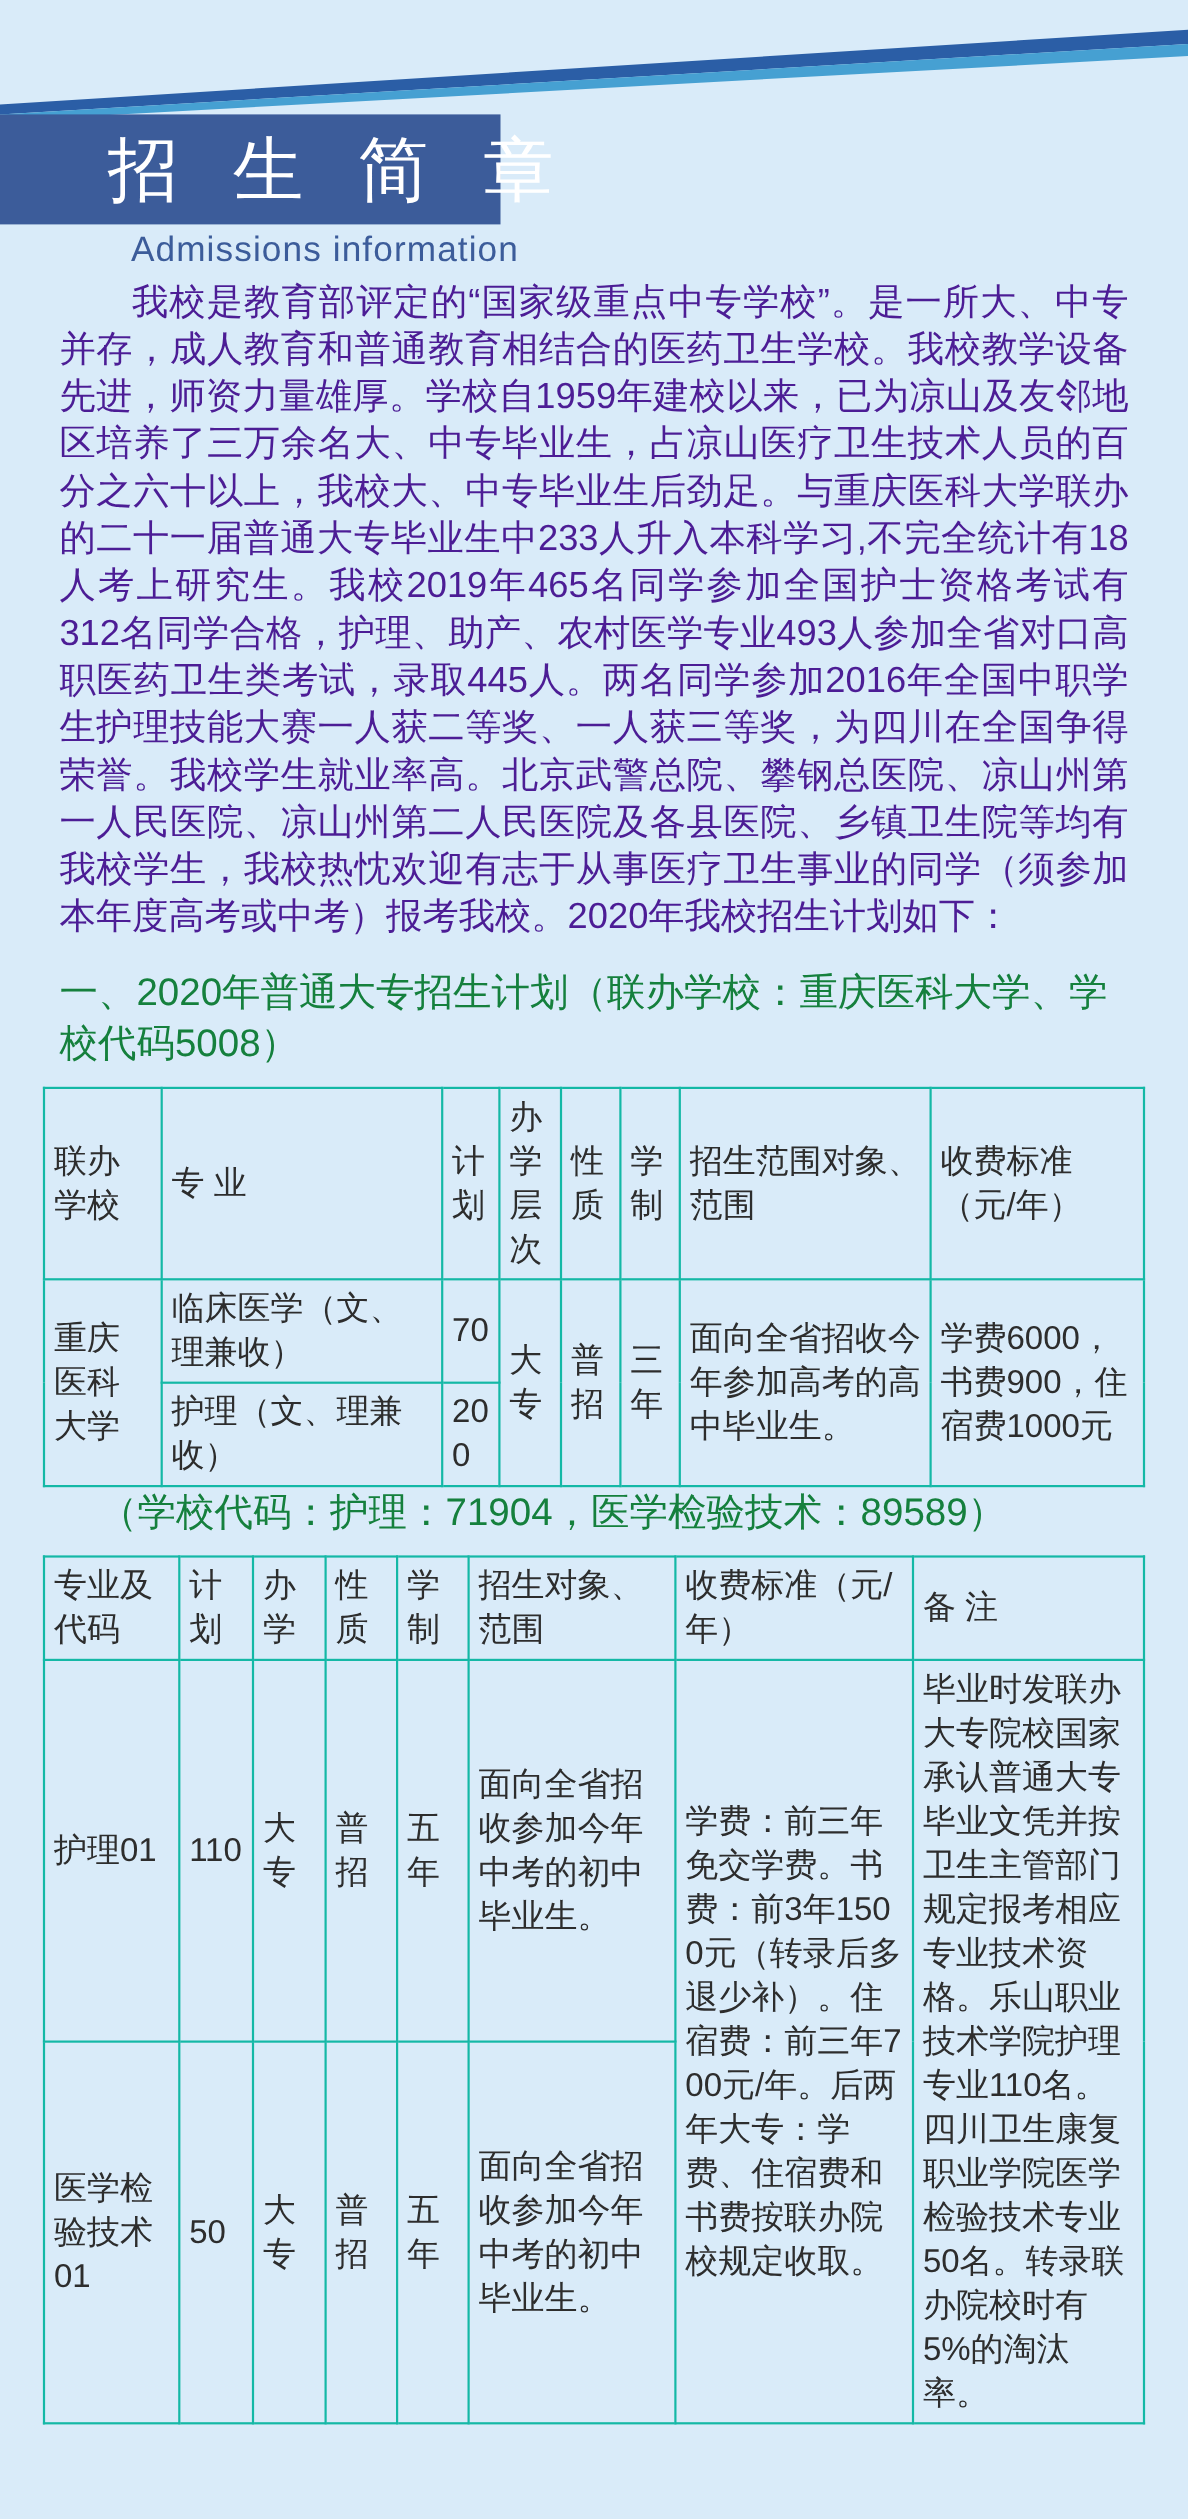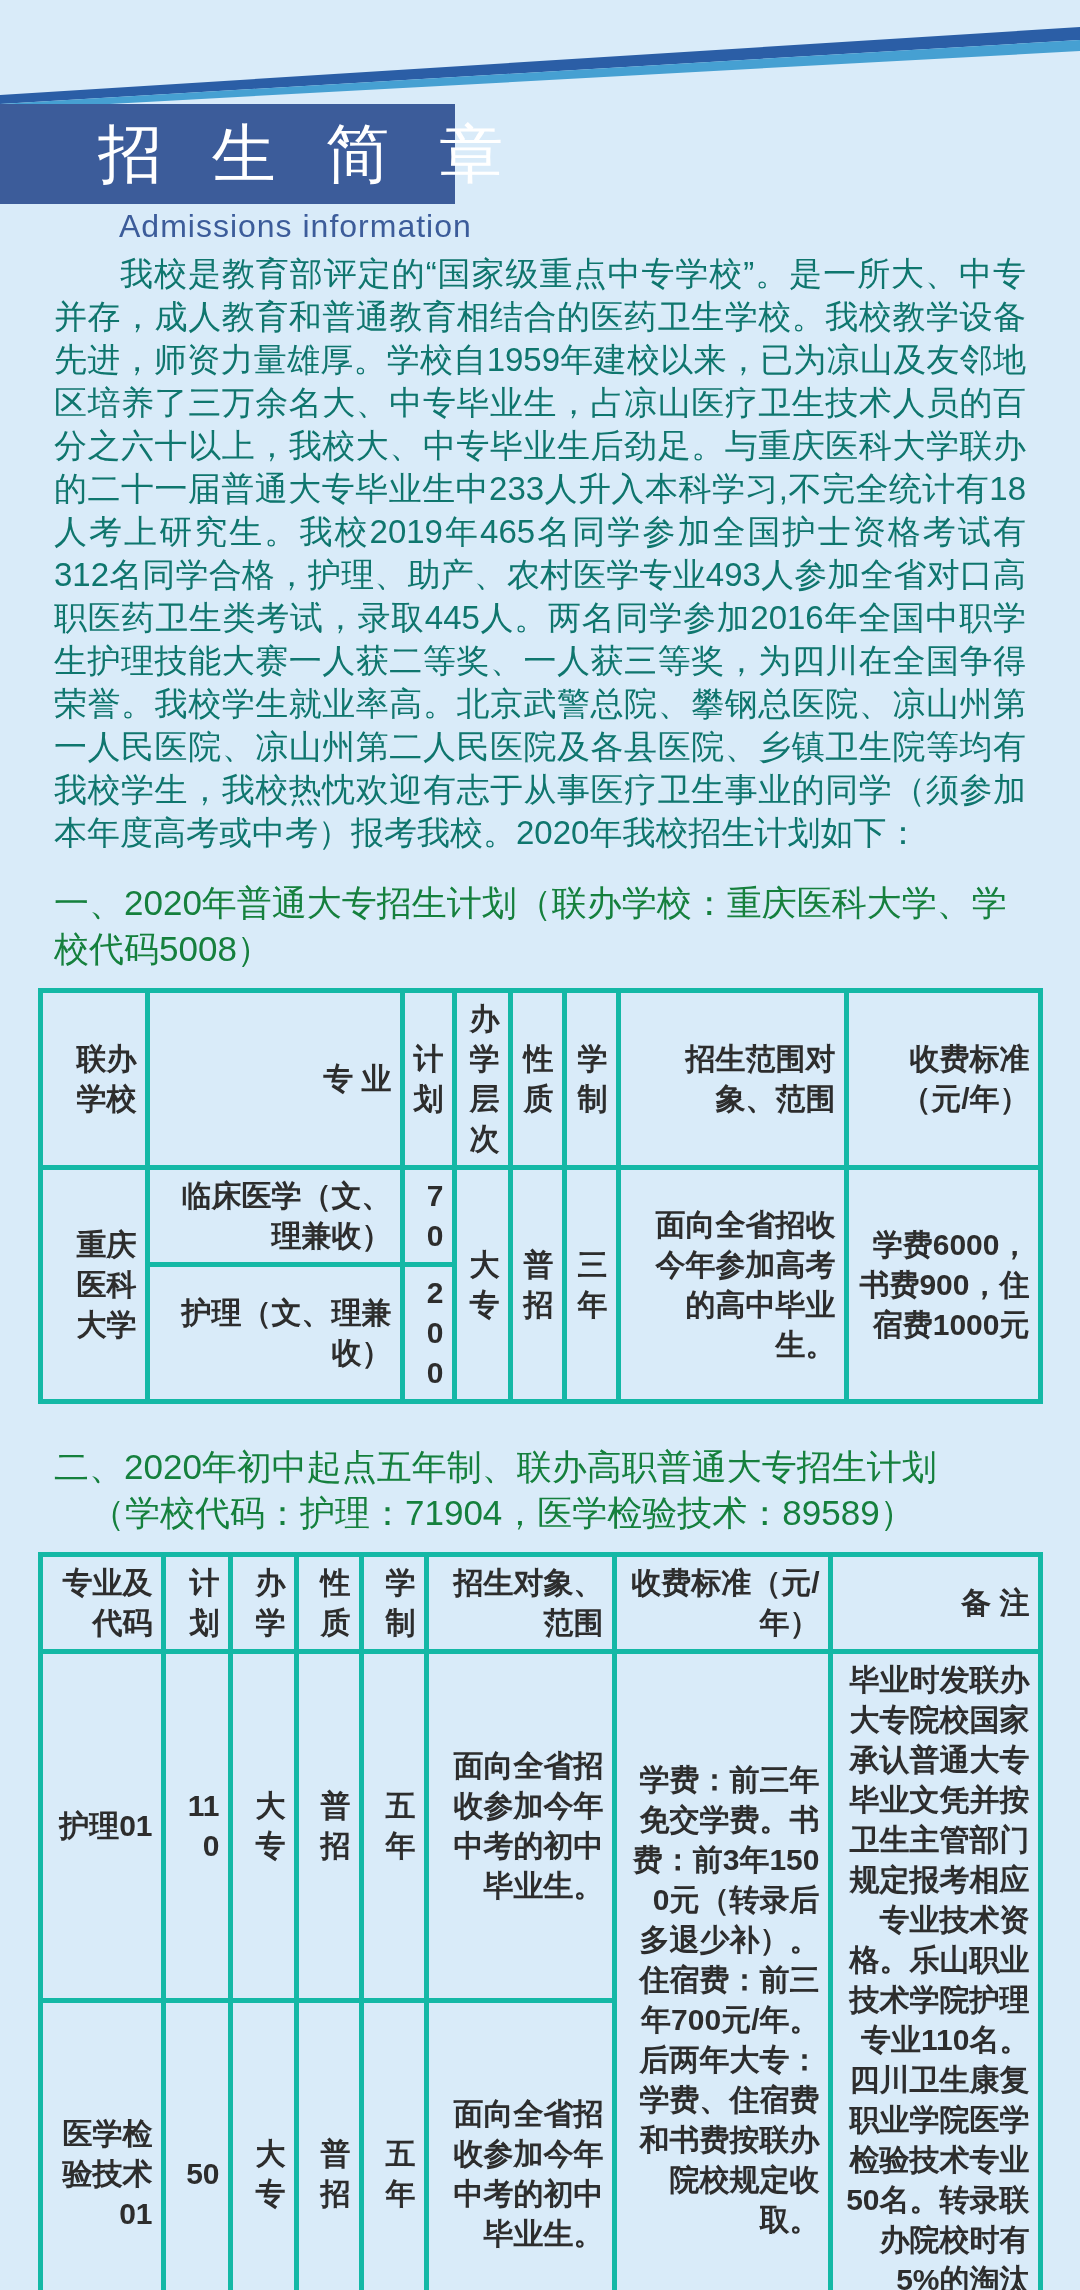--- a/index.html
+++ b/index.html
@@ -10,30 +10,30 @@
   
   .stripe-svg{position:absolute;top:0;left:0;width:1080px;height:130px;display:block;}
   .title-box{position:absolute;top:104px;left:0;width:455px;height:100px;background:#3c5c9a;}
   .title-box h1{margin:0;padding-left:98px;line-height:100px;font-size:64px;font-weight:500;
                 color:#ffffff;letter-spacing:16px;white-space:nowrap;}
   .subtitle{position:absolute;top:208px;left:119px;font-size:32px;color:#3c5c9a;
             font-weight:500;letter-spacing:1px;}
 
   
   .content{position:absolute;top:0;left:0;width:1080px;padding-top:252px;box-sizing:border-box;}
-  .intro{margin:0 54px;color:#0f766e;font-size:33px;line-height:43px;
+  .intro{margin:0 54px;color:#4c1d95;font-size:33px;line-height:43px;
          text-align:justify;text-indent:2em;}
   h2.sec{margin:26px 54px 0;font-size:35px;font-weight:500;color:#15803d;line-height:46px;}
   h2.sec.second-line{margin-top:0;padding-left:36px;}
 
   
   table.tbl{width:1000px;margin:16px auto 0;border-collapse:collapse;table-layout:fixed;
             background:transparent;}
-  table.tbl th,table.tbl td{border:5px solid #14b8a6;color:#2d2d2d;font-weight:700;
-            text-align:right;vertical-align:middle;padding:6px 8px;font-size:30px;
+  table.tbl th,table.tbl td{border:2px solid #14b8a6;color:#2d2d2d;font-weight:400;
+            text-align:left;vertical-align:middle;padding:6px 8px;font-size:30px;
             line-height:40px;box-sizing:border-box;word-break:break-all;}
   td.left,th.left{text-align:left;}
   td.small{font-size:27px;line-height:34px;text-align:left;}
   td.mid{font-size:28px;line-height:38px;text-align:left;}
   #table1 th{height:96px;}
   #table1 td{height:66px;}
   #table2 th{height:70px;}
   #table2 td{height:174px;}
 </style>
 </head>
@@ -89,21 +89,20 @@
         <td rowspan="2" class="mid">面向全省招收今年参加高考的高中毕业生。</td>
         <td rowspan="2" class="mid">学费6000，书费900，住宿费1000元</td>
       </tr>
       <tr>
         <td>护理（文、理兼收）</td>
         <td>200</td>
       </tr>
     </tbody>
       </table>
 
-    <h2 class="sec" style="margin-top:40px">二、2020年初中起点五年制、联办高职普通大专招生计划</h2>
     <h2 class="sec second-line">（学校代码：护理：71904，医学检验技术：89589）</h2>
 
     <table class="tbl" id="table2">
       <colgroup>
         <col style="width:123px">
           <col style="width:67px">
           <col style="width:66px">
         <col style="width:65px">
           <col style="width:65px">
           <col style="width:188px">

